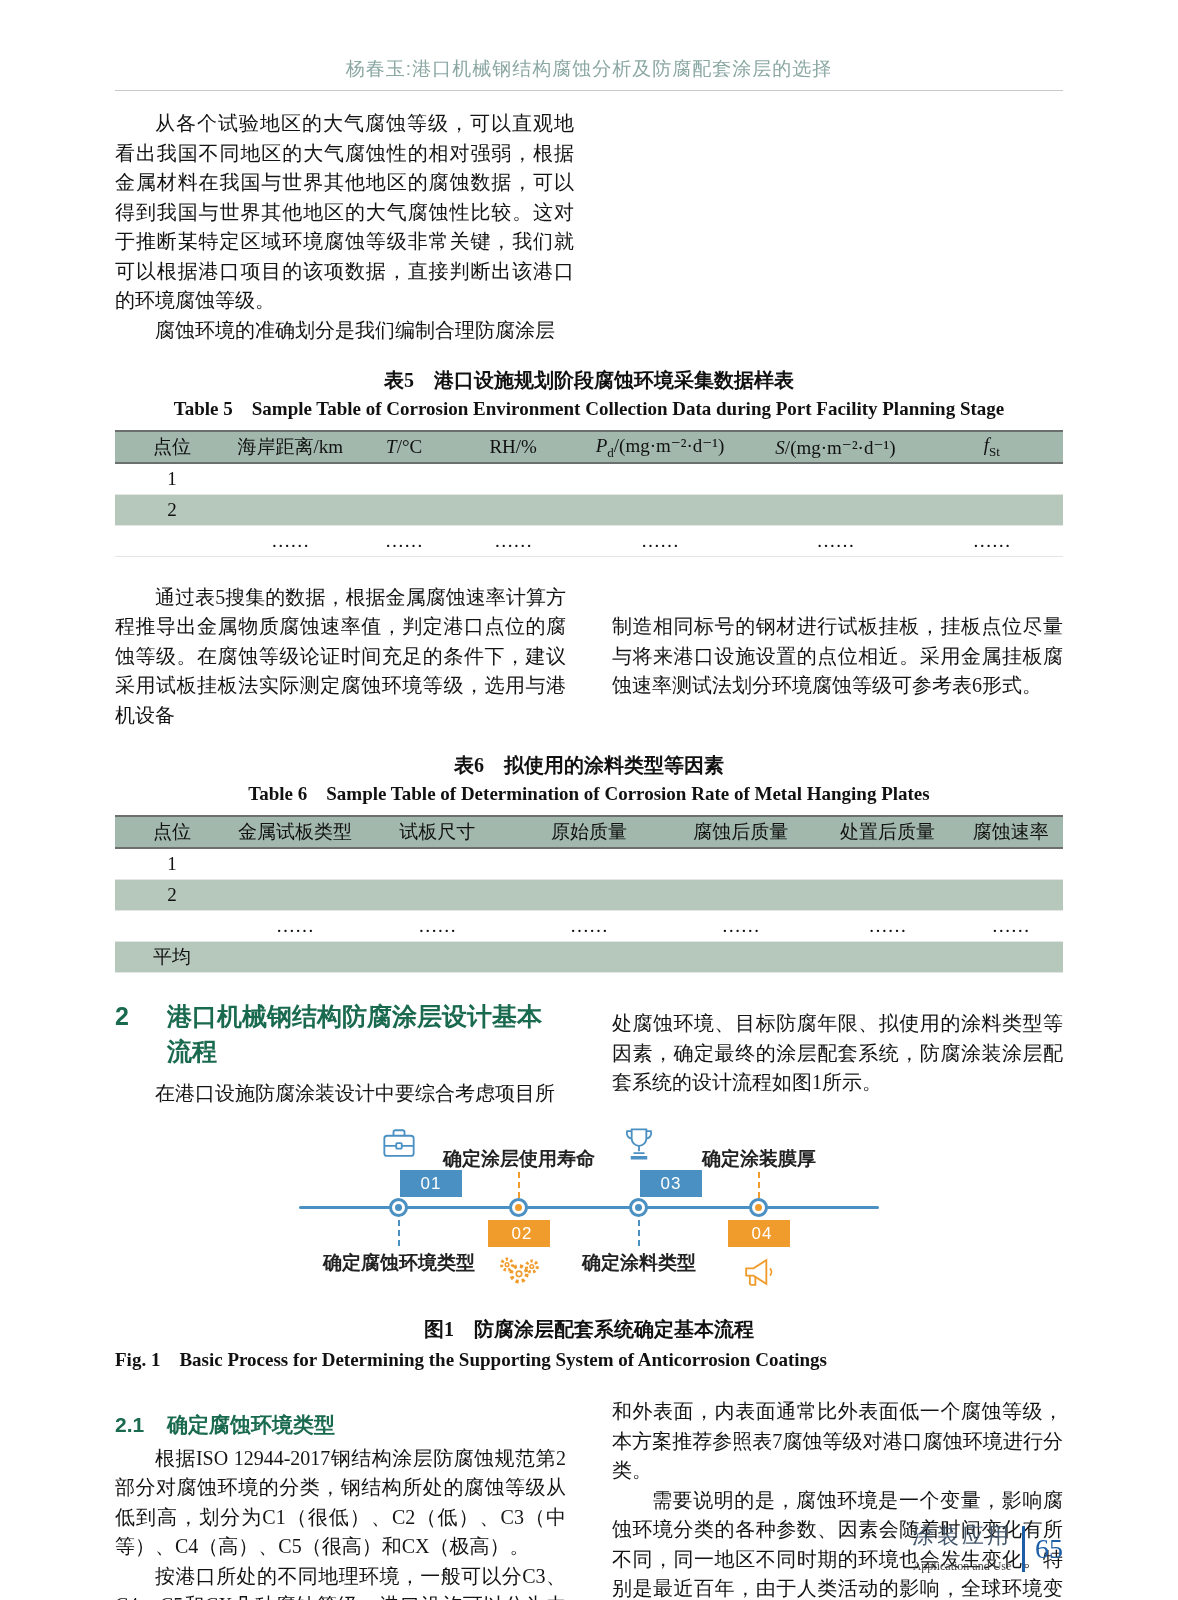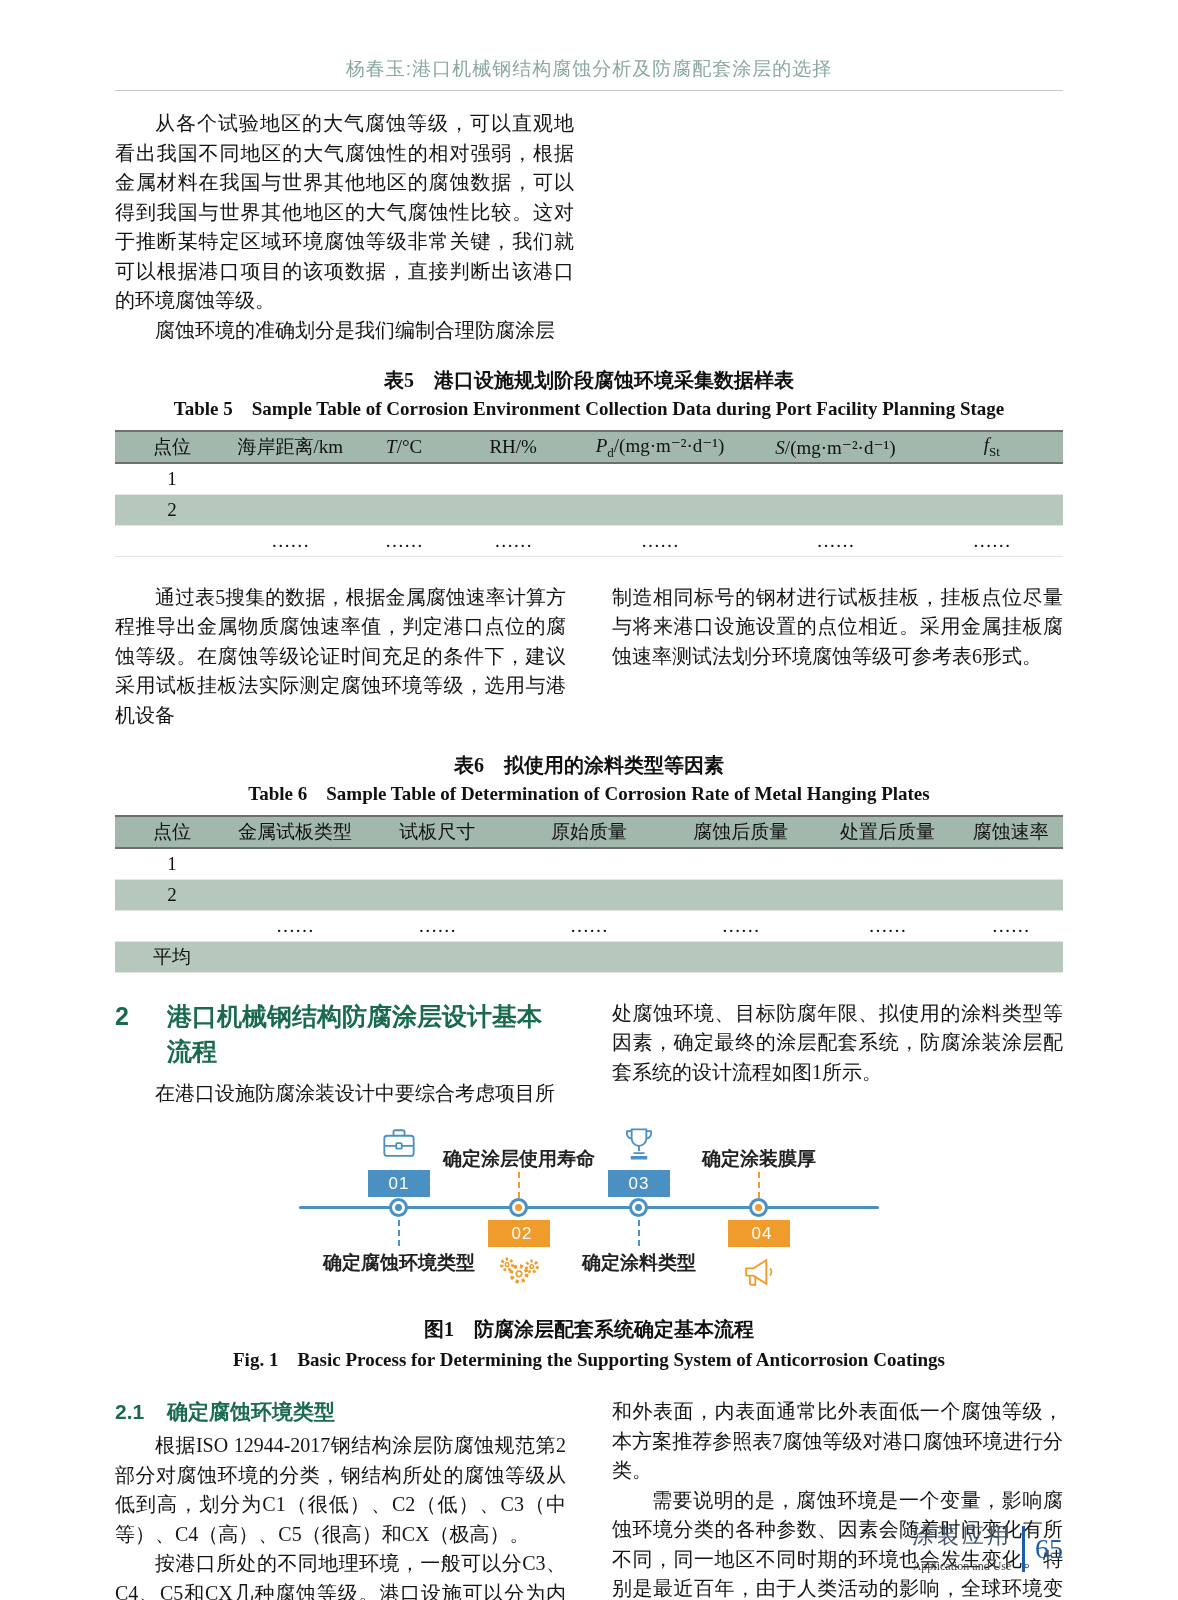--- a/index.html
+++ b/index.html
@@ -20,21 +20,21 @@
     text-align:center;
     font-family:"Liberation Sans","DejaVu Sans",sans-serif;
     font-size:19px;
     color:#8aa7a2;
     letter-spacing:1px;
     padding-bottom:8px;
     border-bottom:1px solid #c9c9c9;
   }
 
   
-  .twocol { display:flex; gap:46px; }
+  .twocol { display:flex; gap:46px;align-items:center; }
   .col { width:459px; }
   .col p {
     font-size:20px;
     line-height:29.5px;
     text-align:justify;
     color:#141414;
   }
   .indent { text-indent:2em; }
 
   
@@ -125,21 +125,21 @@
   .dot-blue { background:#4a90c2; }
   .dot-orange { background:#f09c2c; }
   .st { position:absolute; width:170px; top:0; height:178px; }
   .st > div { position:absolute; left:50%; transform:translateX(-50%); }
   .num {
     width:62px; height:27px; line-height:27px;
     text-align:center; color:#fff;
     font-family:"Liberation Sans","DejaVu Sans",sans-serif;
     font-size:17px; letter-spacing:1px;
   }
-  .num-blue { background:#4a90c2; }
+  .num-blue { background:#4a90c2;margin-left:32px; }
   .num-orange { background:#f09c2c;padding-left:6px; }
   .dash { width:0; }
   .dash-blue { border-left:2px dashed #4a90c2; }
   .dash-orange { border-left:2px dashed #f09c2c; }
   .step-label {
     font-size:19px; font-weight:bold; color:#222;
     white-space:nowrap;
   }
   .b-icon { top:0; height:44px; }
   .b-num  { top:48px; }
@@ -148,21 +148,21 @@
   .o-label{ top:24px; }
   .o-dash { top:50px; height:26px; }
   .o-num  { top:98px; }
   .o-icon { top:128px; height:44px; }
 
   .fig-cap-cn {
     text-align:center; font-size:20px; font-weight:bold;
     margin-top:16px; color:#111;
   }
   .fig-cap-en {
-    text-align:center; font-size:19px; font-weight:bold;
+    text-align:left; font-size:19px; font-weight:bold;
     font-family:"Liberation Serif","DejaVu Serif",serif;
     margin-top:4px; color:#111;
   }
 
   .sec21 { margin-top:24px; }
 
   
   .footer {
     position:absolute; right:115px; bottom:26px;
     display:flex; align-items:center;

